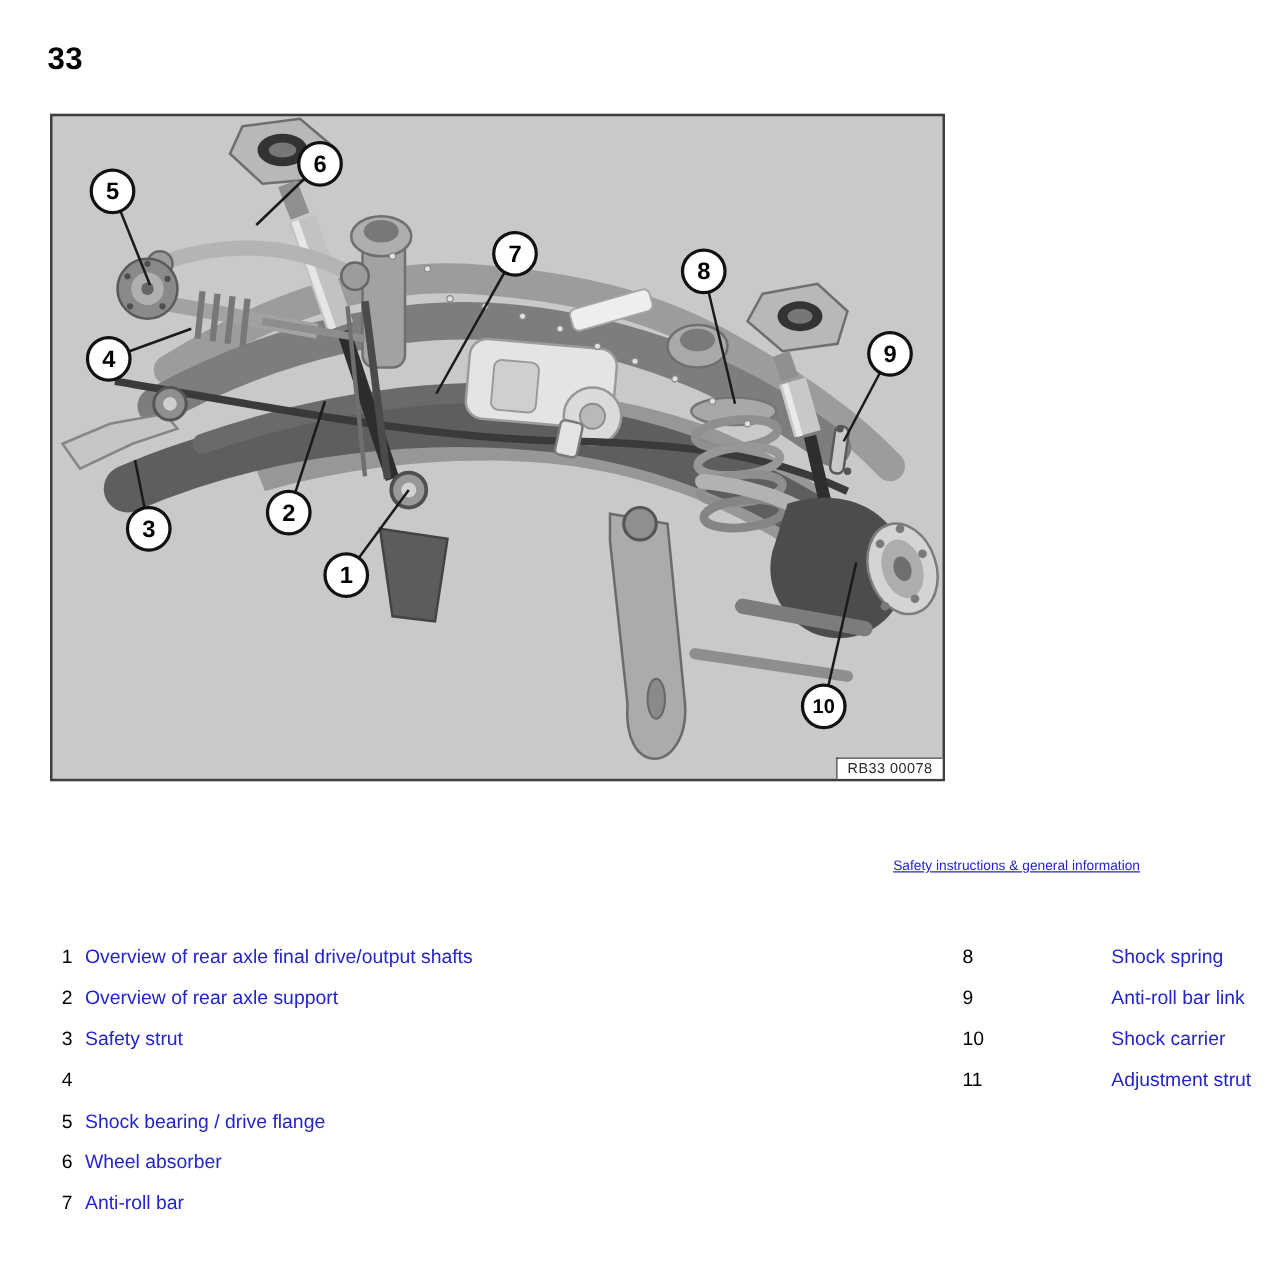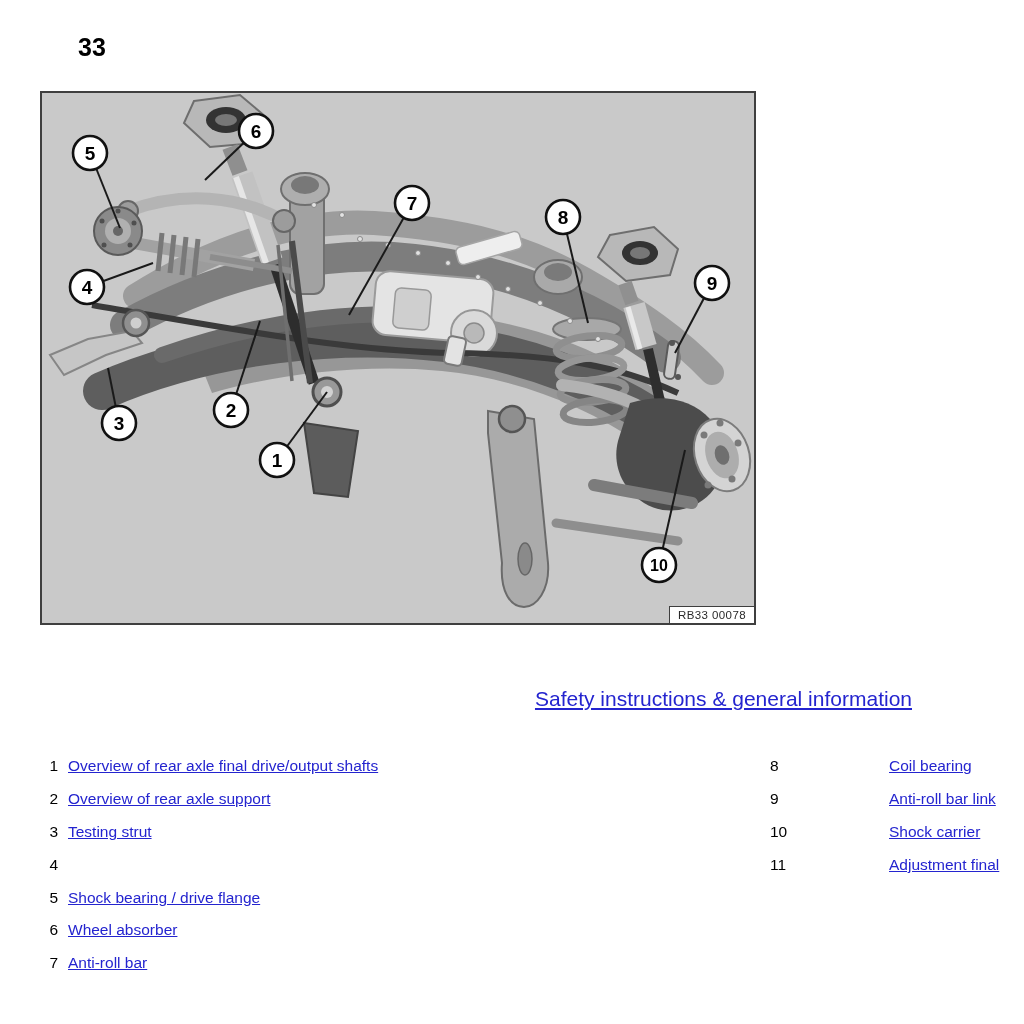--- a/index.html
+++ b/index.html
@@ -2,51 +2,51 @@
 <html style="--link: #2424cf; --figure_bg: #c9c9c9; --figure_border: #3f3f3f;"><head>
 <meta charset="utf-8">
 <style>
   html,body{margin:0;padding:0;background:#ffffff;}
   body{font-family:"Liberation Sans", sans-serif;color:#000;}
   .page{position:relative;width:1024px;height:1024px;background:#fff;overflow:hidden;}
 
   
   .doc-header{position:absolute;top:33px;left:38px;display:flex;align-items:baseline;
               font-size:25px;font-weight:bold;letter-spacing:.2px;}
-  .sec-num{display:inline-block;width:95px;margin-left:40px;}
+  .sec-num{display:inline-block;width:95px;}
 
   
   .figure{position:absolute;top:91px;left:40px;width:716px;height:534px;margin:0;
           box-sizing:border-box;border:2px solid var(--figure_border,#3f3f3f);
           background:var(--figure_bg,#c9c9c9);}
   .figure svg{display:block;width:100%;height:100%;}
   .figref{position:absolute;right:0;bottom:0;background:#fff;
           border:1px solid var(--figure_border,#3f3f3f);border-right:0;border-bottom:0;
           padding:2px 8px;font-size:11.5px;color:#2a2a2a;letter-spacing:.4px;margin-top:48px;}
 
   
   .leader{stroke:#1a1a1a;stroke-width:2;}
   .callout-circle{fill:#ffffff;stroke:#111;stroke-width:2.6;}
   .callout-num{font-family:"Liberation Sans", sans-serif;font-weight:bold;font-size:19px;
                text-anchor:middle;fill:#000;}
   .callout-num.two{font-size:16px;}
 
   
-  .safety-link{position:absolute;top:687px;right:112px;font-size:21px;
+  .safety-link{position:absolute;top:687px;right:112px;font-size:11px;
                color:var(--link,#2424cf);text-decoration:underline;cursor:pointer;}
 
   
   .legend-col{position:absolute;font-size:15.5px;}
   .col-left{left:44px;top:756px;width:710px;}
   .col-right{left:770px;top:756px;width:250px;}
   .legend-row{display:flex;align-items:flex-start;height:32.9px;}
   .legend-row .num{line-height:20px;color:#000;flex:none;}
   .col-left .num{width:14px;margin-right:10px;text-align:right;}
   .col-right .num{width:119px;text-align:left;}
-  .legend-row a{color:var(--link,#2424cf);text-decoration:underline;cursor:pointer;line-height:20px;}
+  .legend-row a{color:var(--link,#2424cf);cursor:pointer;line-height:20px;}
 </style>
 </head>
 <body>
 
 <div class="page">
 
   <div class="doc-header">
     <span class="sec-num">33</span>
   </div>
 
@@ -235,21 +235,21 @@
     <div class="legend-row">
       <span class="num">1</span>
       <a>Overview of rear axle final drive/output shafts</a>
     </div>
     <div class="legend-row">
       <span class="num">2</span>
       <a>Overview of rear axle support</a>
     </div>
     <div class="legend-row">
       <span class="num">3</span>
-      <a>Testing strut</a>
+      <a>Safety strut</a>
     </div>
     <div class="legend-row">
       <span class="num">4</span>
     </div>
     <div class="legend-row">
       <span class="num">5</span>
       <a>Shock bearing / drive flange</a>
     </div>
     <div class="legend-row">
       <span class="num">6</span>
@@ -257,29 +257,29 @@
     </div>
     <div class="legend-row">
       <span class="num">7</span>
       <a>Anti-roll bar</a>
     </div>
   </div>
 
   <div class="legend-col col-right">
     <div class="legend-row">
       <span class="num">8</span>
-      <a>Coil bearing</a>
+      <a>Shock spring</a>
     </div>
     <div class="legend-row">
       <span class="num">9</span>
       <a>Anti-roll bar link</a>
     </div>
     <div class="legend-row">
       <span class="num">10</span>
       <a>Shock carrier</a>
     </div>
     <div class="legend-row">
       <span class="num">11</span>
-      <a>Adjustment final</a>
+      <a>Adjustment strut</a>
     </div>
   </div>
 
 </div>
 
 </body></html>

